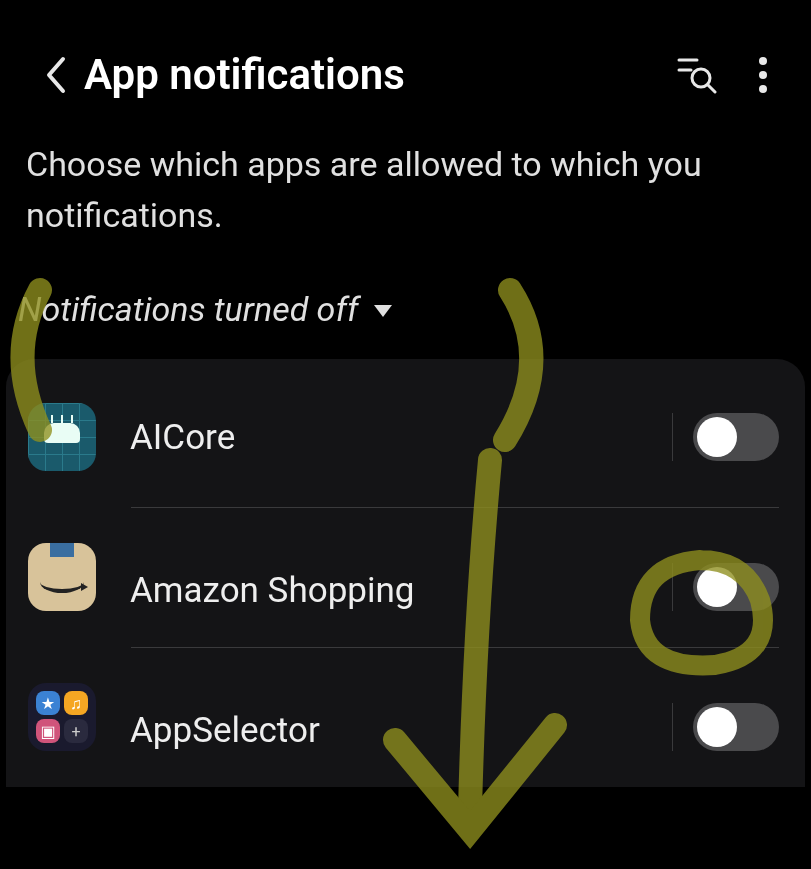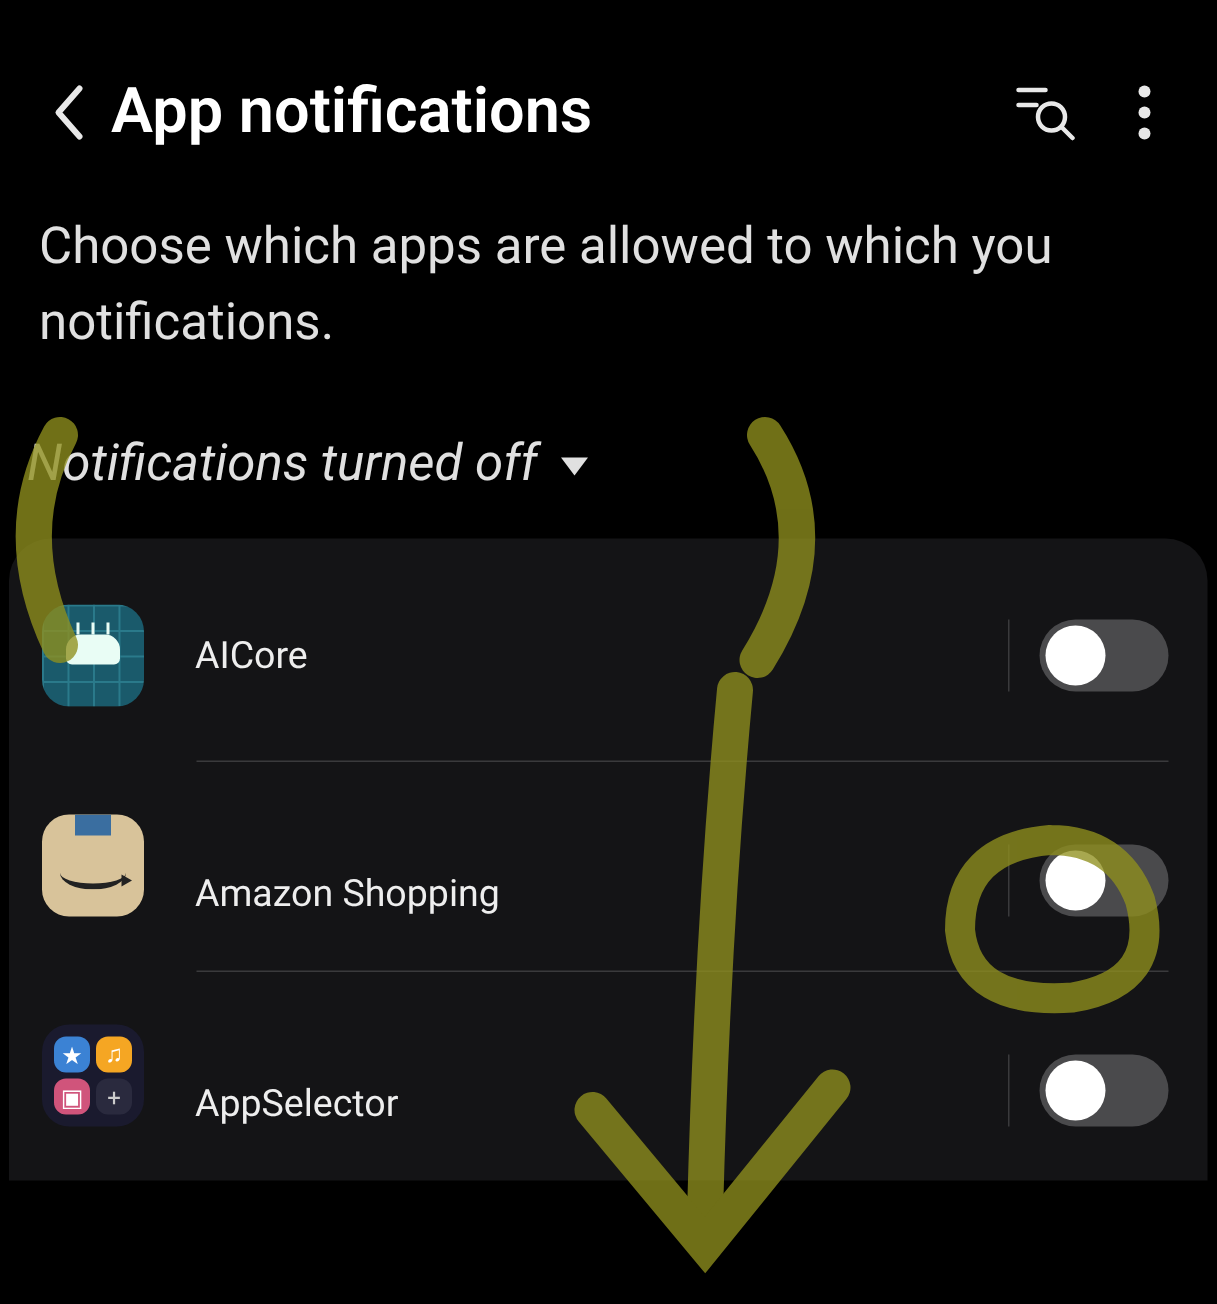--- a/index.html
+++ b/index.html
@@ -8,21 +8,21 @@
       height: 869px;
       background: #000;
       color: #e8e8e8;
       font-family: -apple-system, "Segoe UI", Roboto, sans-serif;
       overflow: hidden;
       position: relative;
     }
     .header {
       display: flex;
       align-items: center;
-      padding: 50px 24px 30px 22px;
+      padding: 50px 24px 30px 32px;
     }
     .back-btn {
       width: 48px;
       height: 48px;
       display: flex;
       align-items: center;
       justify-content: center;
       cursor: pointer;
       color: #e8e8e8;
     }
@@ -96,21 +96,21 @@
     .app-icon {
       width: 68px;
       height: 68px;
       border-radius: 18px;
       flex-shrink: 0;
       position: relative;
       overflow: hidden;
     }
     .app-name {
       flex: 1;
-      font-size: 25px;
+      font-size: 35px;
       color: #eee;
     }
     .toggle-wrap {
       display: flex;
       align-items: center;
       gap: 20px;
     }
     .toggle-div {
       width: 1px;
       height: 48px;

